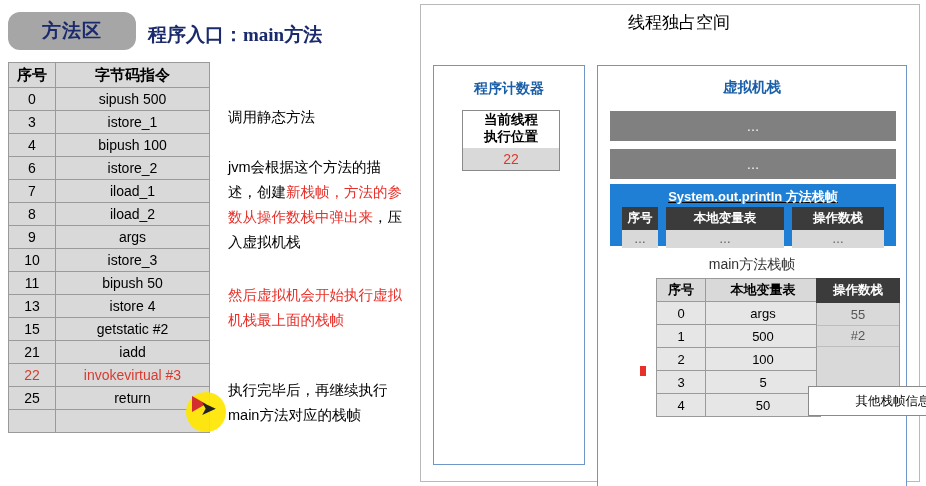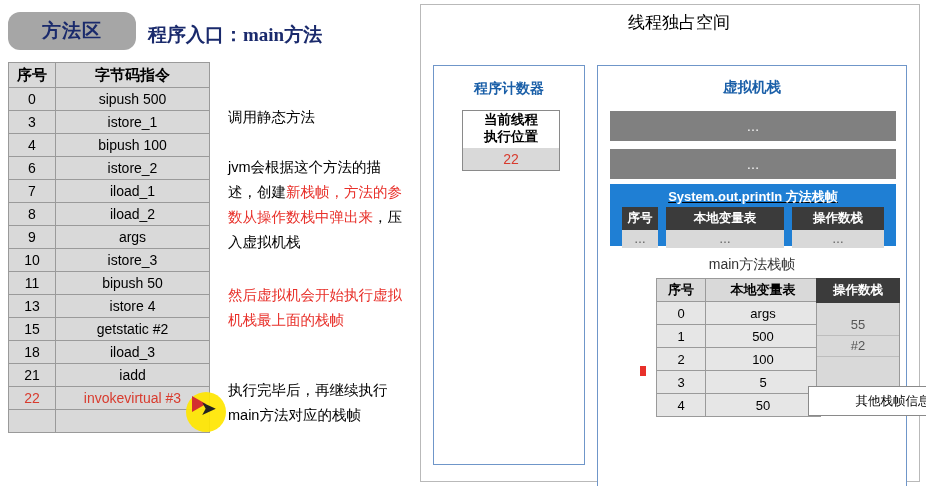--- a/index.html
+++ b/index.html
@@ -292,21 +292,21 @@
     font-size: 12.5px;
     font-weight: bold;
     text-align: center;
     padding: 4px 0;
   }
   #op-stack .op-body {
     background: #d9d9d9;
     border: 1px solid #9a9a9a;
     border-top: none;
     height: 86px;
-    padding-top: 12px;
+    padding-top: 2px;
   }
   #op-stack .op-item {
     text-align: center;
     font-size: 13px;
     color: #555;
     background: #d9d9d9;
     border-bottom: 1px solid #bdbdbd;
     height: 20px;
     line-height: 20px;
   }
@@ -389,30 +389,30 @@
         </tr>
         <tr>
           <td class="col-no">13</td>
           <td>istore 4</td>
         </tr>
         <tr>
           <td class="col-no">15</td>
           <td>getstatic #2</td>
         </tr>
         <tr>
-          <td class="col-no">18</td>
-          <td>iload_3</td>
-        </tr>
-        <tr>
           <td class="col-no">21</td>
           <td>iadd</td>
         </tr>
         <tr class="highlight">
           <td class="col-no">22</td>
           <td>invokevirtual #3</td>
+        </tr>
+        <tr>
+          <td class="col-no">25</td>
+          <td>return</td>
         </tr>
         <tr>
           <td class="col-no"></td>
           <td></td>
         </tr>
       </tbody>
   </table>
 
   <div class="anno" id="anno-1">调用静态方法</div>
 

